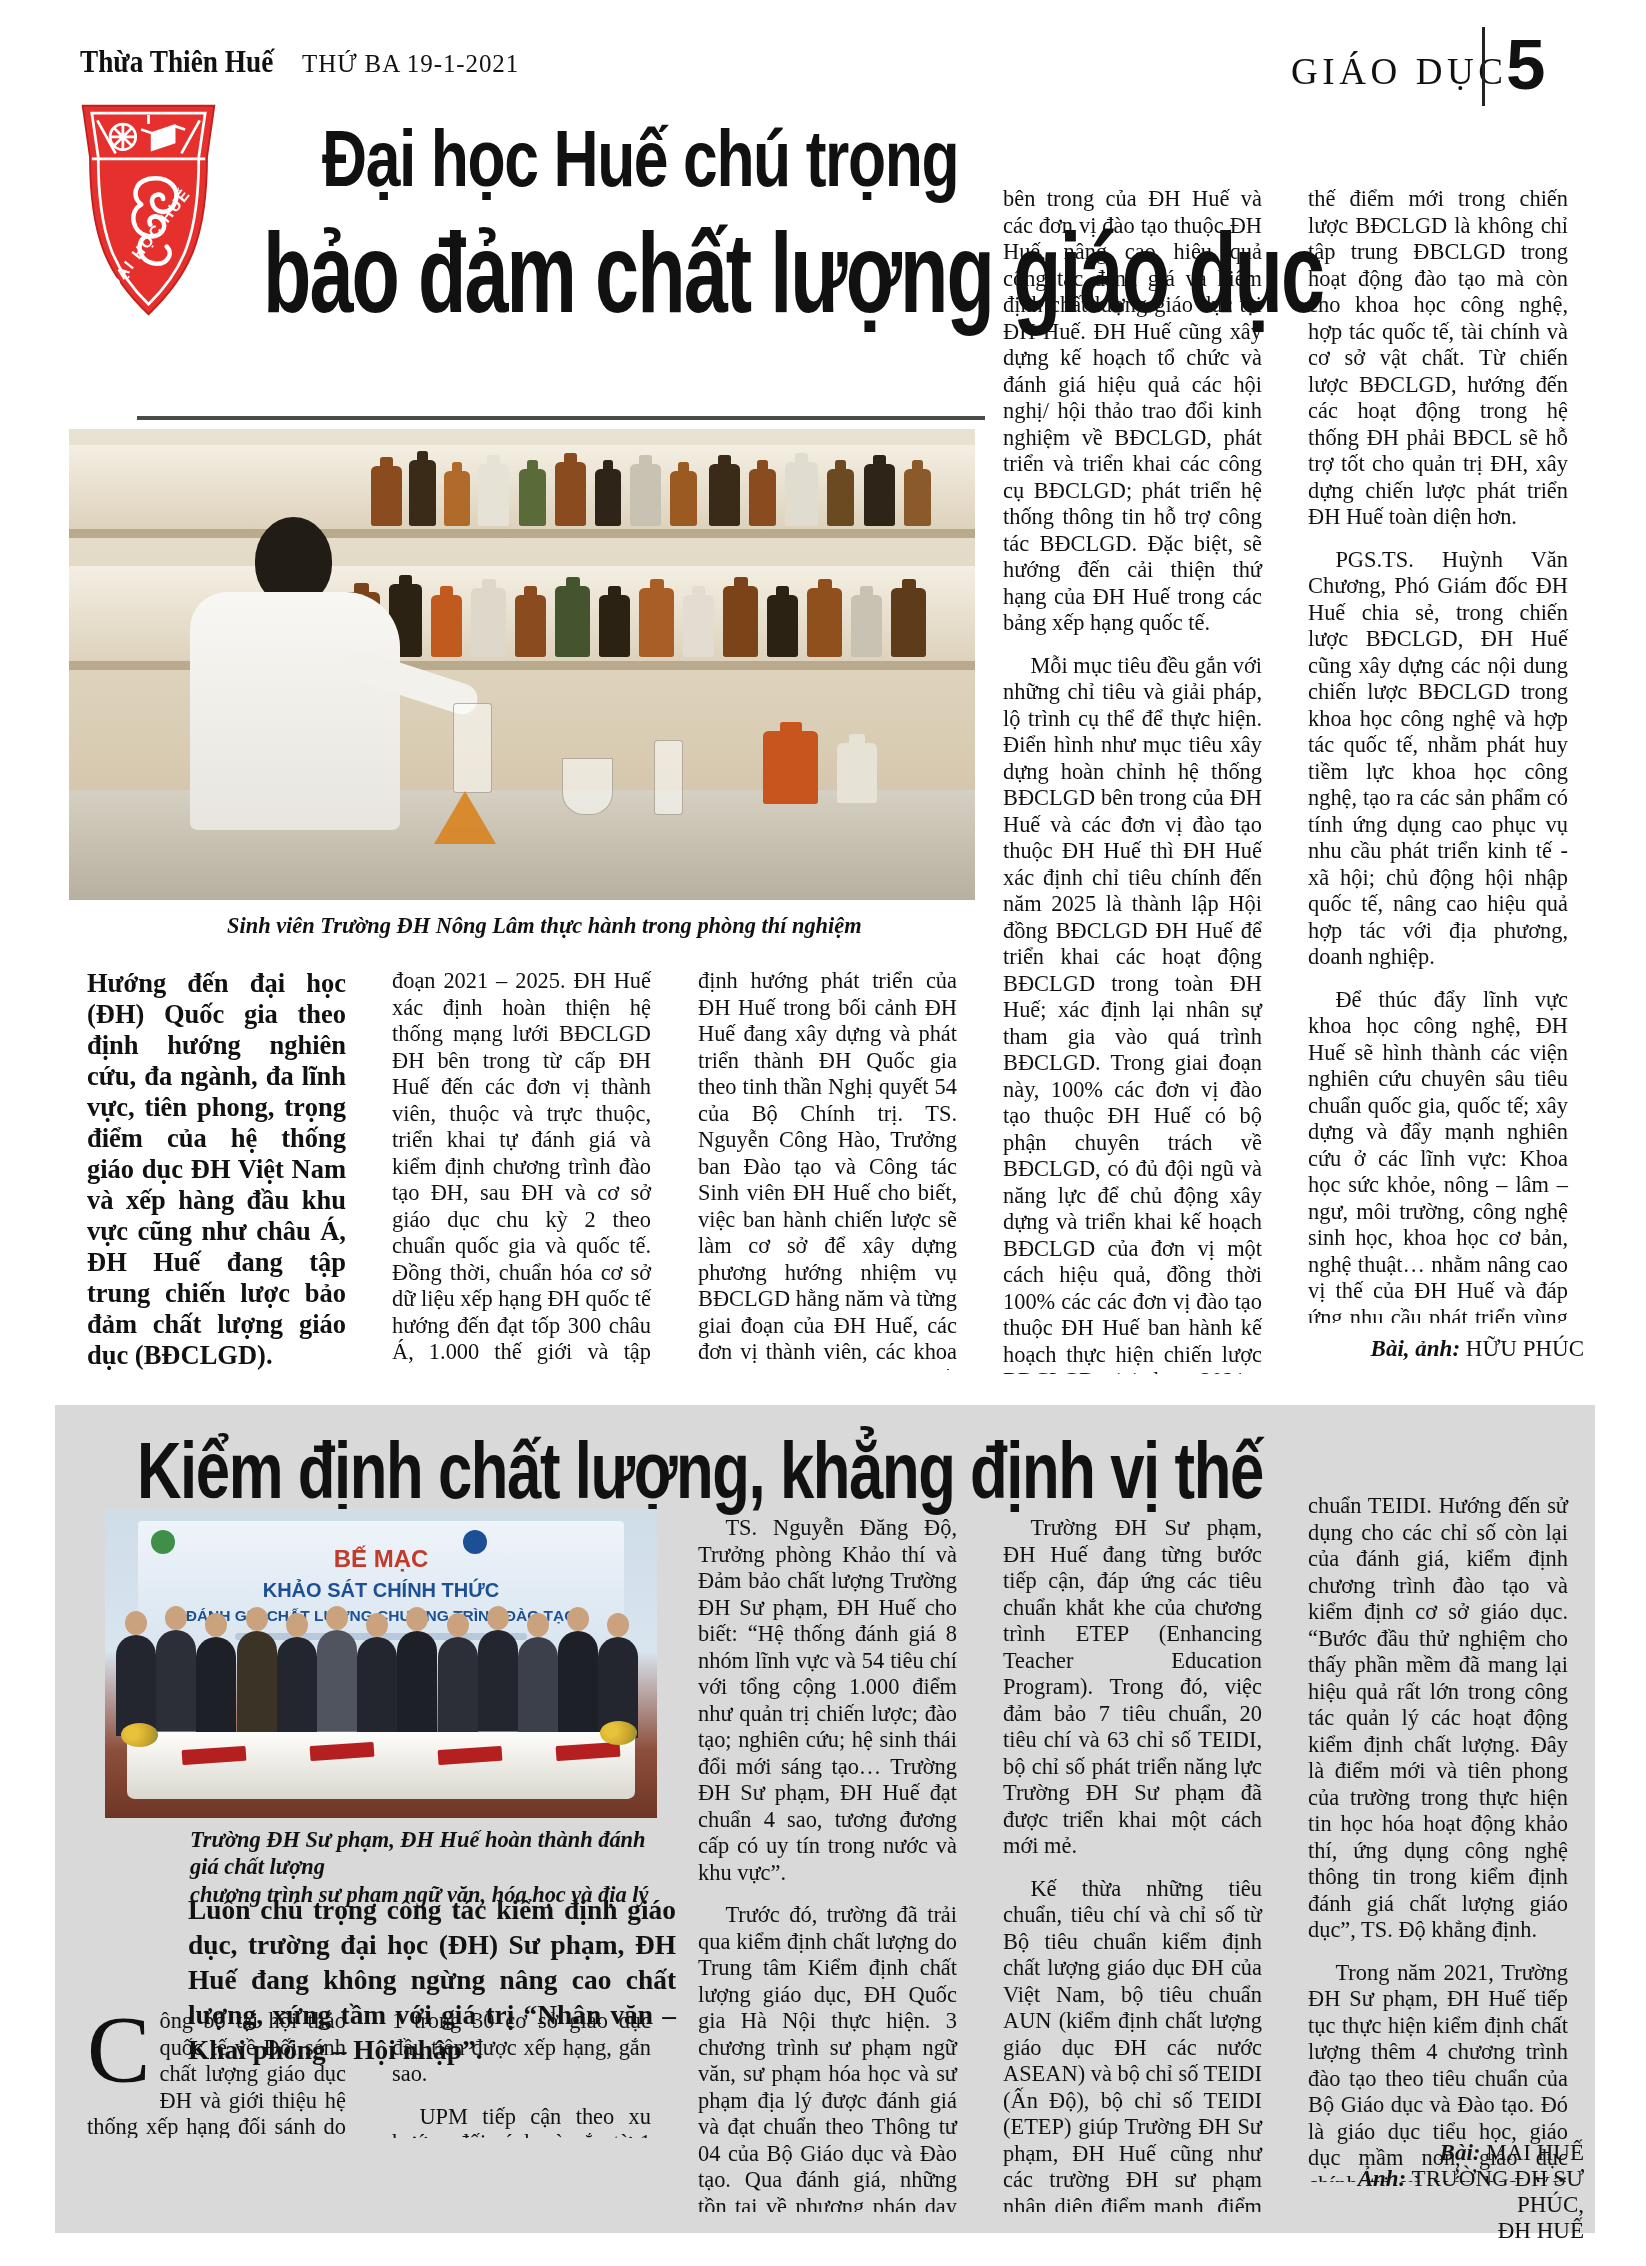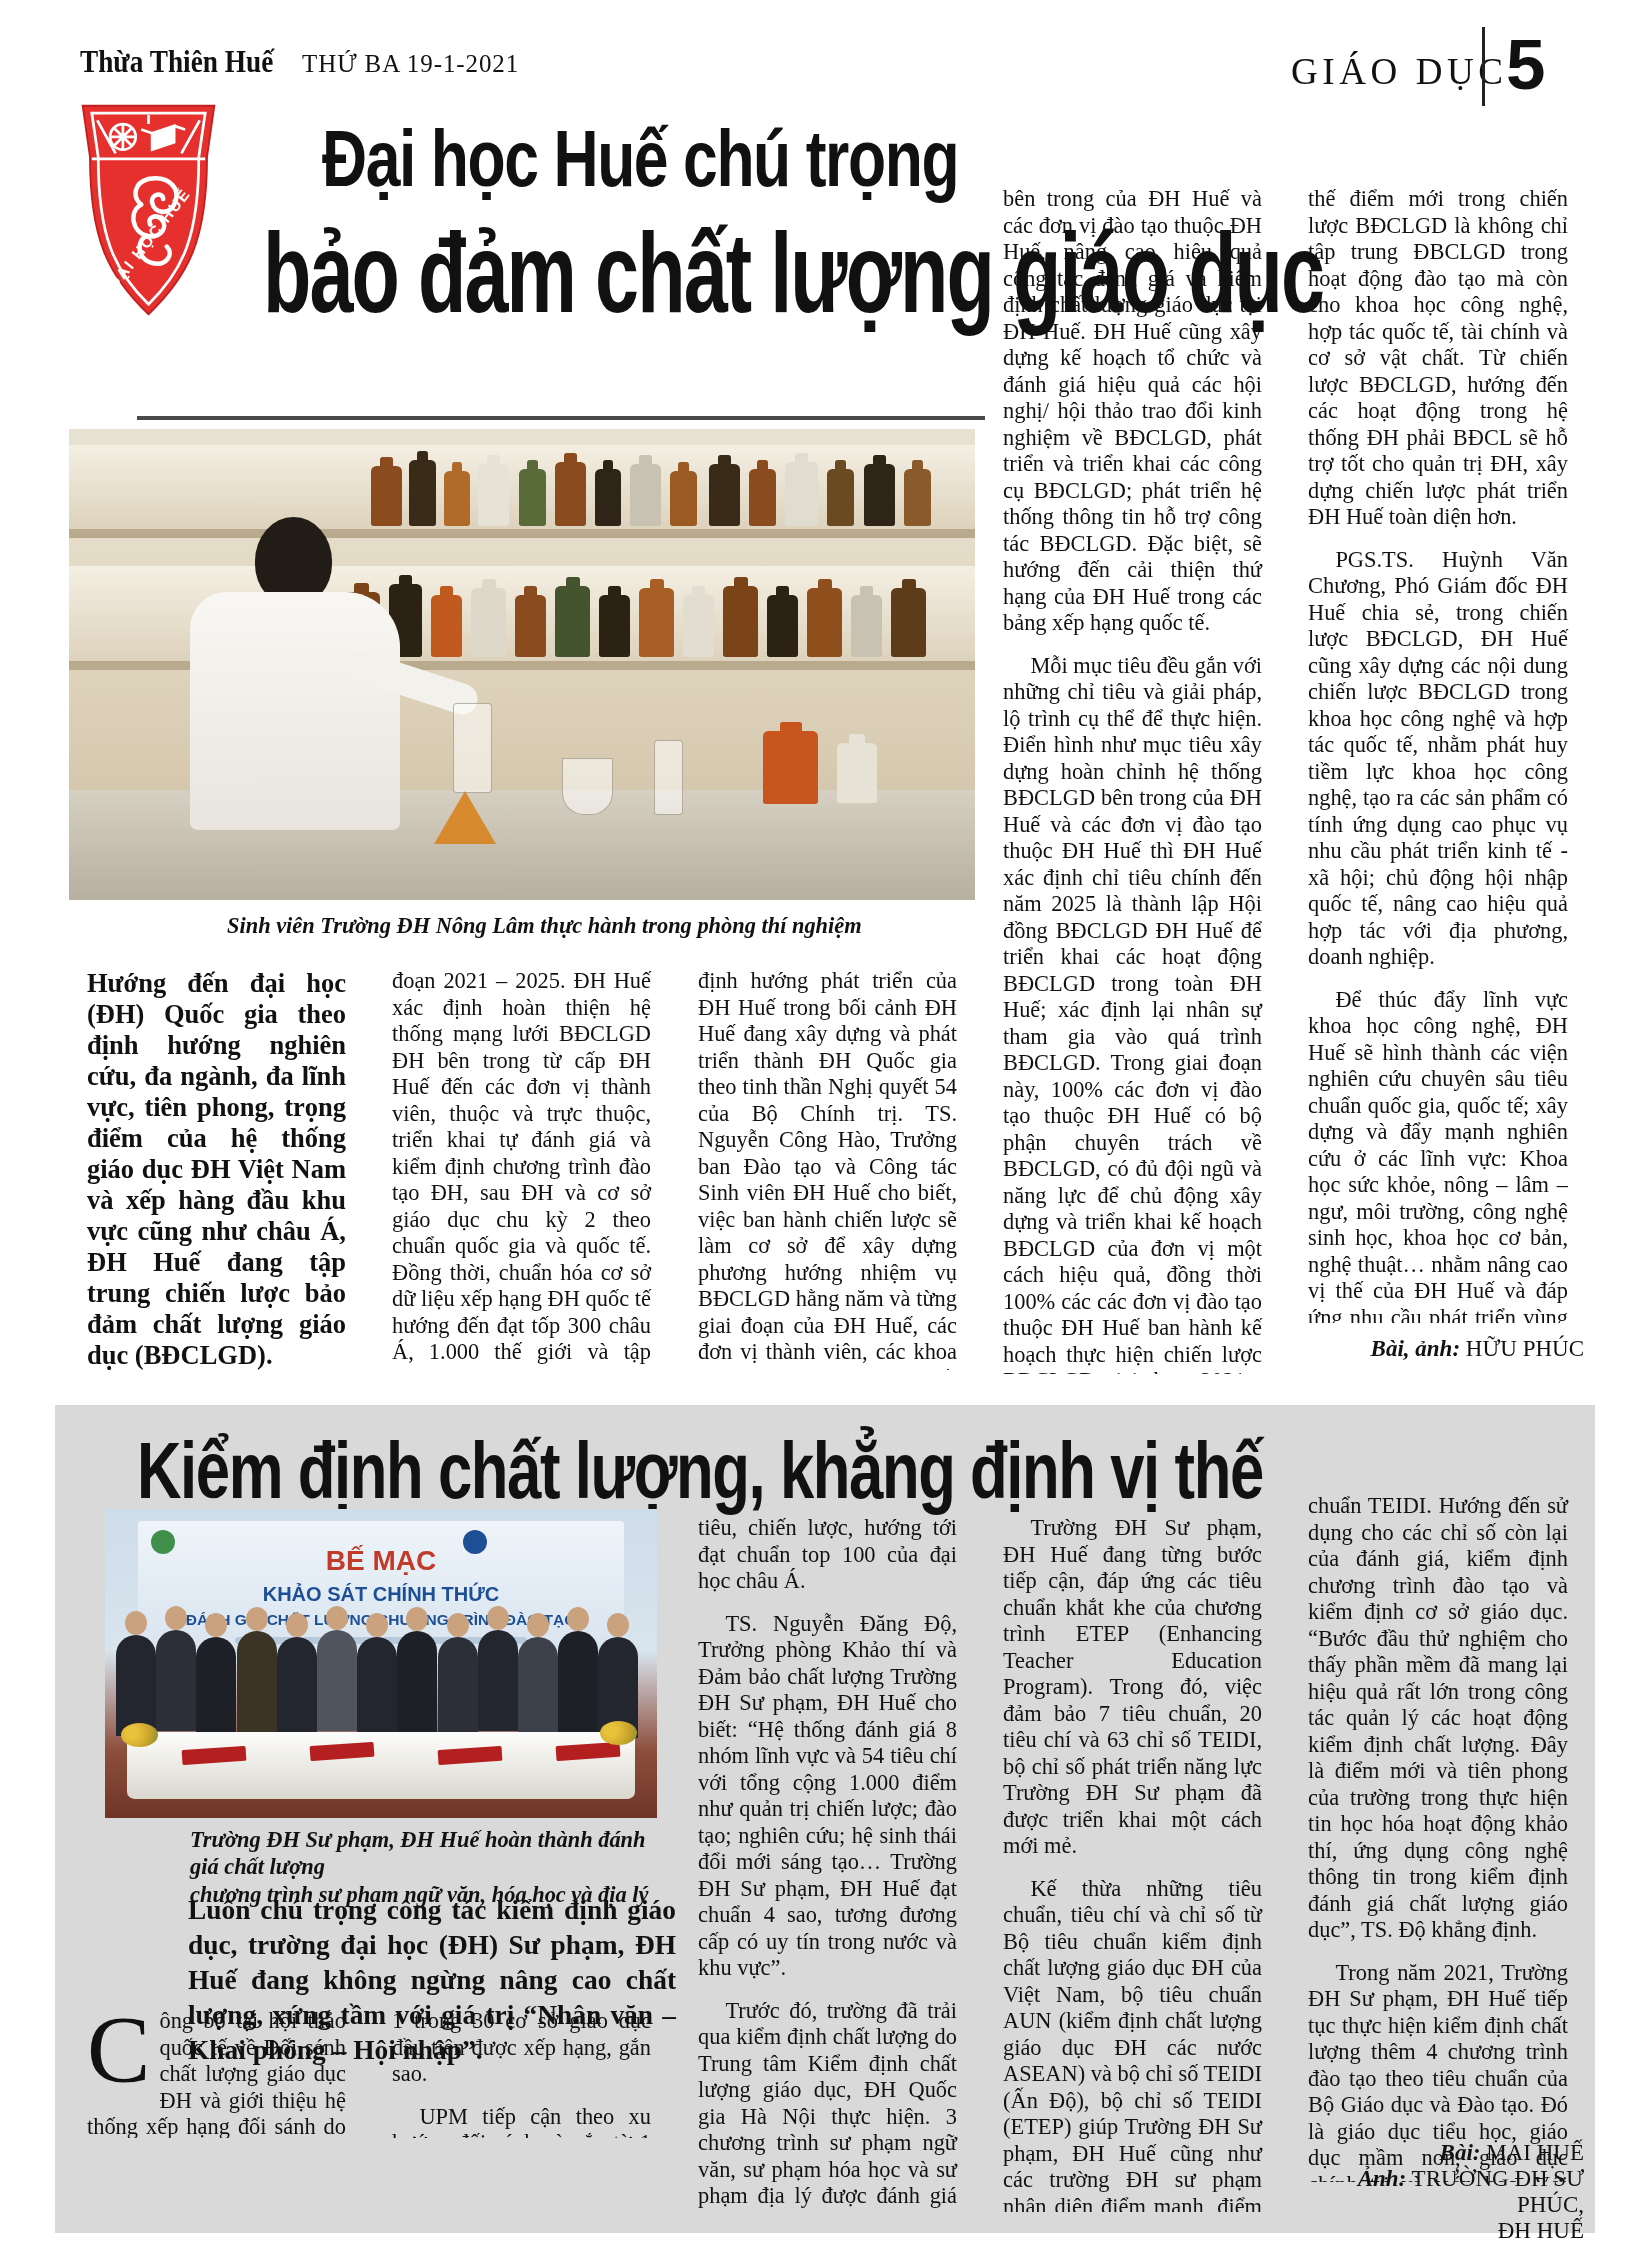--- a/index.html
+++ b/index.html
@@ -42,21 +42,21 @@
   .bench{position:absolute;left:0;right:0;bottom:0;background:linear-gradient(180deg,#d6d0c2,#b7b0a0);}
   .person-head{position:absolute;width:77px;height:88px;border-radius:50% 50% 46% 46%;background:#221c16;}
   .person-body{position:absolute;width:210px;height:238px;border-radius:37px 55px 7.3px 7.3px;background:linear-gradient(180deg,#f8f7f3,#e7e5de);}
   .person-arm{position:absolute;width:137px;height:31px;border-radius:16.4px;background:#f2f1ec;transform:rotate(18deg);}
   .flask{position:absolute;width:0;height:0;border-left:31px solid transparent;border-right:31px solid transparent;border-bottom:53px solid #d88422;opacity:.92;}
   .glass{position:absolute;background:rgba(255,255,255,.55);border:1.8px solid rgba(120,110,90,.5);border-radius:3.7px;}
   
   .photo2{background:linear-gradient(180deg,#cfdde9 0%,#d8e4ee 46%,#8d4f3c 78%,#6e3526 100%);overflow:hidden;}
   .banner2{position:absolute;left:6%;right:6%;top:4%;height:46%;background:linear-gradient(180deg,#eef4f9,#d7e3ef);
            border-radius:3.7px;text-align:center;}
-  .banner2 .b1{color:#c23a2a;font-family:"Liberation Sans",sans-serif;font-weight:bold;font-size:28px;margin-top:24px;}
+  .banner2 .b1{color:#c23a2a;font-family:"Liberation Sans",sans-serif;font-weight:bold;font-size:24px;margin-top:24px;}
   .banner2 .b2{color:#1c4f93;font-family:"Liberation Sans",sans-serif;font-weight:bold;font-size:20px;margin-top:5.5px;}
   .banner2 .b3{color:#1c4f93;font-family:"Liberation Sans",sans-serif;font-weight:bold;font-size:15.5px;margin-top:5.5px;}
   .banner2 .b4{margin:7.3px auto 0;width:60%;height:7.3px;background:#b8c9dc;border-radius:3.7px;}
   .logo-dot{position:absolute;width:24px;height:24px;border-radius:50%;}
   .person2{position:absolute;width:40px;height:101px;border-radius:20px 20px 0 0;}
   .person2:before{content:"";position:absolute;top:-24px;left:9.1px;width:22px;height:24px;border-radius:50%;background:#caa27e;}
   .table2{position:absolute;left:4%;right:4%;bottom:6%;height:22%;background:linear-gradient(180deg,#fdfdfb,#d9d7ce);border-radius:7.3px;}
   .folder{position:absolute;width:64px;height:14.6px;background:#b41f1f;border-radius:1.8px;transform:rotate(-4deg);}
   .flower{position:absolute;width:37px;height:24px;border-radius:50%;background:radial-gradient(circle at 30% 40%,#e8c23a 20%,#caa42b 60%,#7e8a3a 100%);}
   
@@ -225,21 +225,20 @@
 
   <div class="col" style="left:71px;top:1992px;width:291px;height:146px;">
     <p><span class="dropcap">C</span><span>ông bố tại hội thảo quốc tế về Đối sánh chất lượng giáo dục ĐH và giới thiệu hệ thống xếp hạng đối sánh do Việt Nam phát triển UPM (University Performance Metrics), Trường ĐH Sư phạm, ĐH Huế vinh dự là</span></p>
   </div>
   <div class="col" style="left:376px;top:1992px;width:291px;height:146px;">
     <p>1 trong 30 cơ sở giáo dục đầu tiên được xếp hạng, gắn sao.</p>
     <p class="ind">UPM tiếp cận theo xu hướng đối sánh và gắn từ 1 – 5 sao cho nhóm các trường ĐH có thành tích gần nhau, giúp các cơ sở giáo dục ĐH xác định, quản trị mục</p>
   </div>
 
   <div class="col" style="left:682px;top:1499px;width:291px;height:713px;">
-    <p>tiêu, chiến lược, hướng tới đạt chuẩn top 100 của đại học châu Á.</p>
     <p class="ind">TS. Nguyễn Đăng Độ, Trưởng phòng Khảo thí và Đảm bảo chất lượng Trường ĐH Sư phạm, ĐH Huế cho biết: “Hệ thống đánh giá 8 nhóm lĩnh vực và 54 tiêu chí với tổng cộng 1.000 điểm như quản trị chiến lược; đào tạo; nghiên cứu; hệ sinh thái đổi mới sáng tạo… Trường ĐH Sư phạm, ĐH Huế đạt chuẩn 4 sao, tương đương cấp có uy tín trong nước và khu vực”.</p>
     <p class="ind">Trước đó, trường đã trải qua kiểm định chất lượng do Trung tâm Kiểm định chất lượng giáo dục, ĐH Quốc gia Hà Nội thực hiện. 3 chương trình sư phạm ngữ văn, sư phạm hóa học và sư phạm địa lý được đánh giá và đạt chuẩn theo Thông tư 04 của Bộ Giáo dục và Đào tạo. Qua đánh giá, những tồn tại về phương pháp dạy học được đổi mới. “Việc cập nhật, đa dạng hóa tài liệu, giáo trình chuyển biến tích cực hơn. Những phản hồi của sinh viên trong khâu đánh giá được quan tâm kịp thời, phục vụ sinh viên học tập và rèn luyện hiệu quả”, đại diện nhà trường thông tin.</p>
   </div>
   <div class="col" style="left:987px;top:1499px;width:291px;height:713px;font-family:Liberation Serif, serif;">
     <p class="ind">Trường ĐH Sư phạm, ĐH Huế đang từng bước tiếp cận, đáp ứng các tiêu chuẩn khắt khe của chương trình ETEP (Enhancing Teacher Education Program). Trong đó, việc đảm bảo 7 tiêu chuẩn, 20 tiêu chí và 63 chỉ số TEIDI, bộ chỉ số phát triển năng lực Trường ĐH Sư phạm đã được triển khai một cách mới mẻ.</p>
     <p class="ind">Kế thừa những tiêu chuẩn, tiêu chí và chỉ số từ Bộ tiêu chuẩn kiểm định chất lượng giáo dục ĐH của Việt Nam, bộ tiêu chuẩn AUN (kiểm định chất lượng giáo dục ĐH các nước ASEAN) và bộ chỉ số TEIDI (Ấn Độ), bộ chỉ số TEIDI (ETEP) giúp Trường ĐH Sư phạm, ĐH Huế cũng như các trường ĐH sư phạm nhận diện điểm mạnh, điểm yếu. Tập trung vào các lĩnh vực quản lý, đảm bảo chất lượng, chương trình đào tạo, nghiên cứu,… TEIDI giúp đánh giá chất lượng và hiệu quả hoạt động của trường một cách toàn diện.</p>
 
   </div>
 
   <div class="col" style="left:1292px;top:1477px;width:292px;height:705px;">

